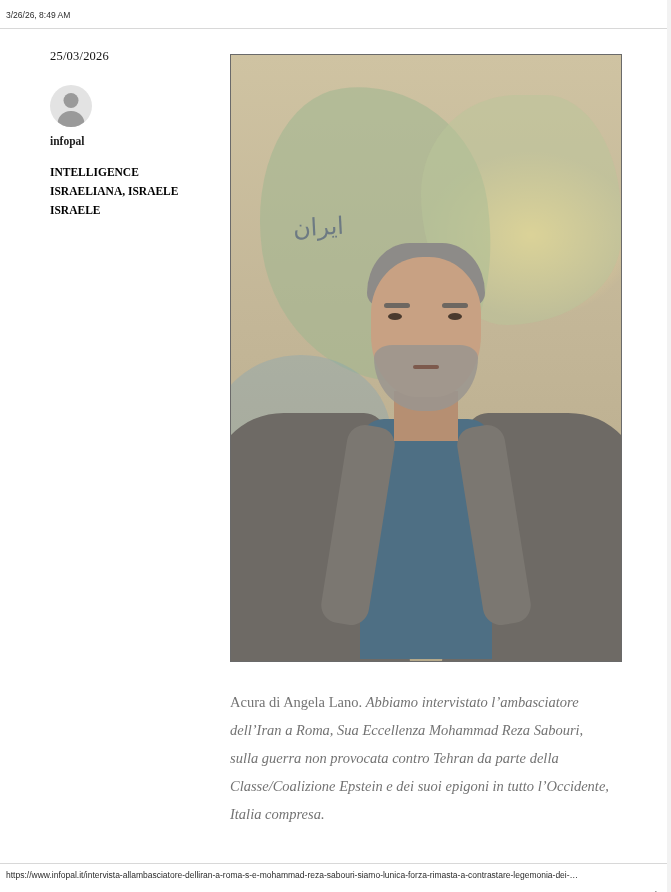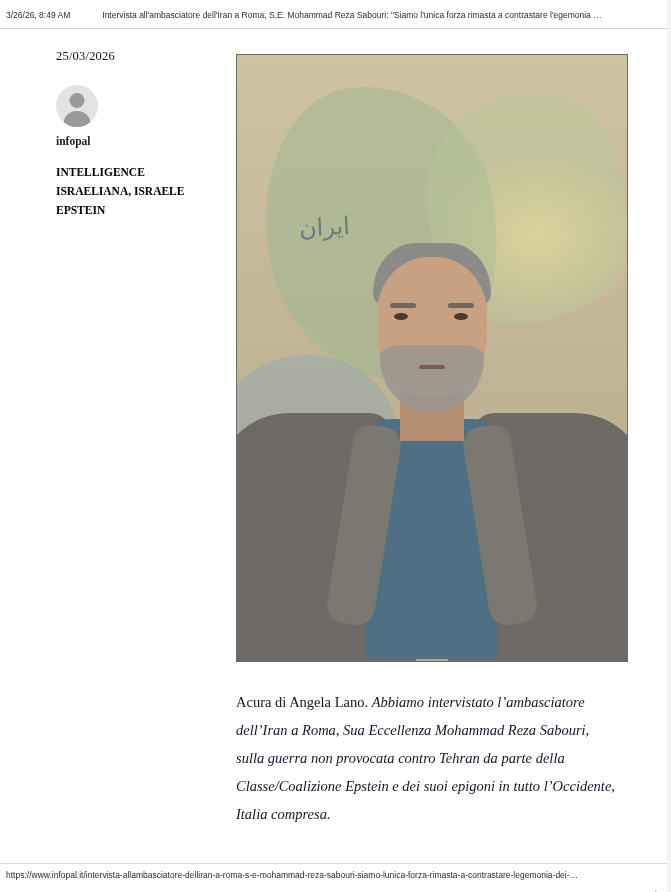--- a/index.html
+++ b/index.html
@@ -45,21 +45,21 @@
     top: 28px;
     left: 0;
     width: 671px;
     border-top: 1px solid #d8d8d8;
   }
 
   
   .page {
     position: absolute;
     top: 30px;
-    left: 18px;
+    left: 12px;
     width: 560px;
     height: 810px;
   }
 
   
   .meta-col {
     position: absolute;
     left: 38px;
     top: 19px;
     width: 150px;
@@ -295,21 +295,21 @@
   }
   .subj-lapel-l { left: 50%; margin-left: -92px; transform: rotate(9deg); border-radius: 18px; }
   .subj-lapel-r { left: 50%; margin-left: 44px; transform: rotate(-9deg); border-radius: 18px; }
 
   .caption {
     margin-top: 26px;
     width: 380px;
     font-family: "Liberation Serif", serif;
     font-size: 14.5px;
     line-height: 28px;
-    color: #0f172a;
+    color: #737373;
   }
   .caption .lead {
     font-style: normal;
   }
   .caption .ital {
     font-style: italic;
   }
 
   
   .footer-rule {
@@ -350,40 +350,39 @@
     top: 0; right: 0;
     width: 4px; height: 892px;
     background: #f2f2f2;
   }
 </style>
 </head>
 <body>
 
 <div class="print-header">
   <span class="ph-date">3/26/26, 8:49 AM</span>
-  <span class="ph-title">Intervista all'ambasciatore dell'Iran a Roma, S.E. Mohammad Reza Sabouri: "Siamo l'unica forza rimasta a contrastare l'egemonia …</span>
 </div>
 <div class="header-rule"></div>
 
 <div class="page">
 
   <div class="meta-col">
     <div class="pub-date">25/03/2026</div>
 
     <div class="avatar">
       <div class="head"></div>
       <div class="body"></div>
     </div>
 
     <div class="author">infopal</div>
 
     <div class="tags">
       <div>INTELLIGENCE</div>
       <div>ISRAELIANA, ISRAELE</div>
-      <div> EPSTEIN</div>
+      <div> ISRAELE</div>
     </div>
   </div>
 
   <div class="article-col">
 
     <div class="hero-photo">
       <div class="bg"></div>
       <div class="landmass"></div>
       <div class="landmass2"></div>
       <div class="water"></div>

